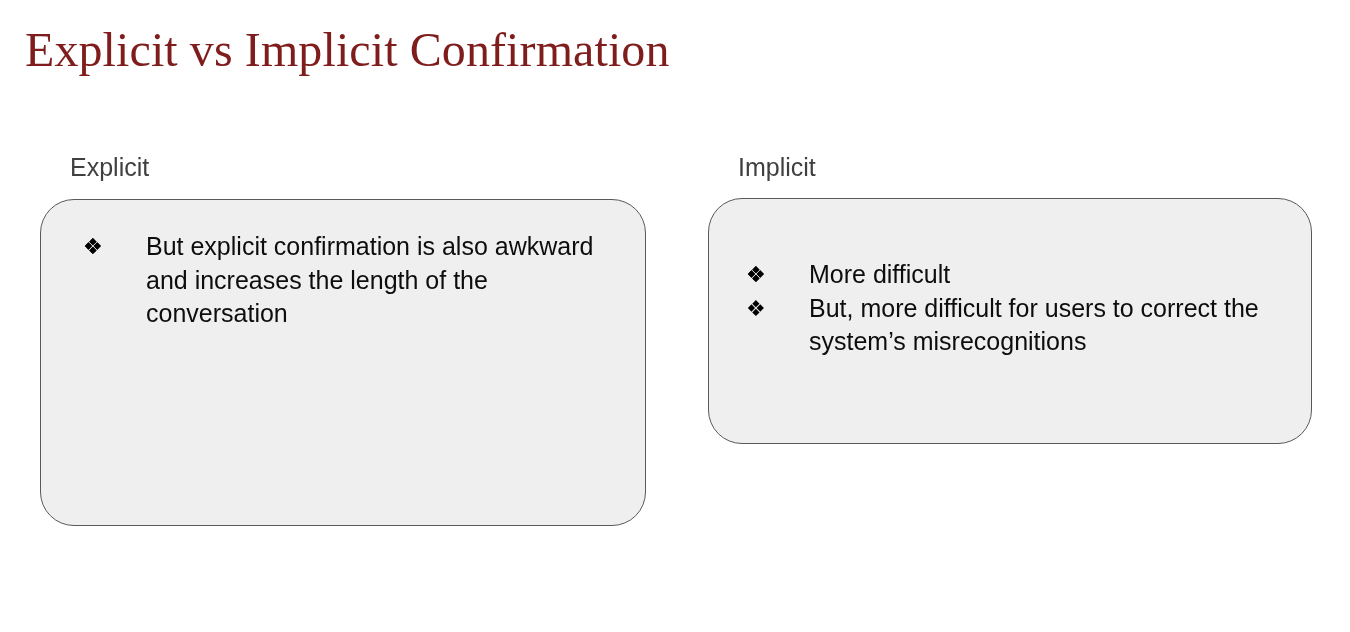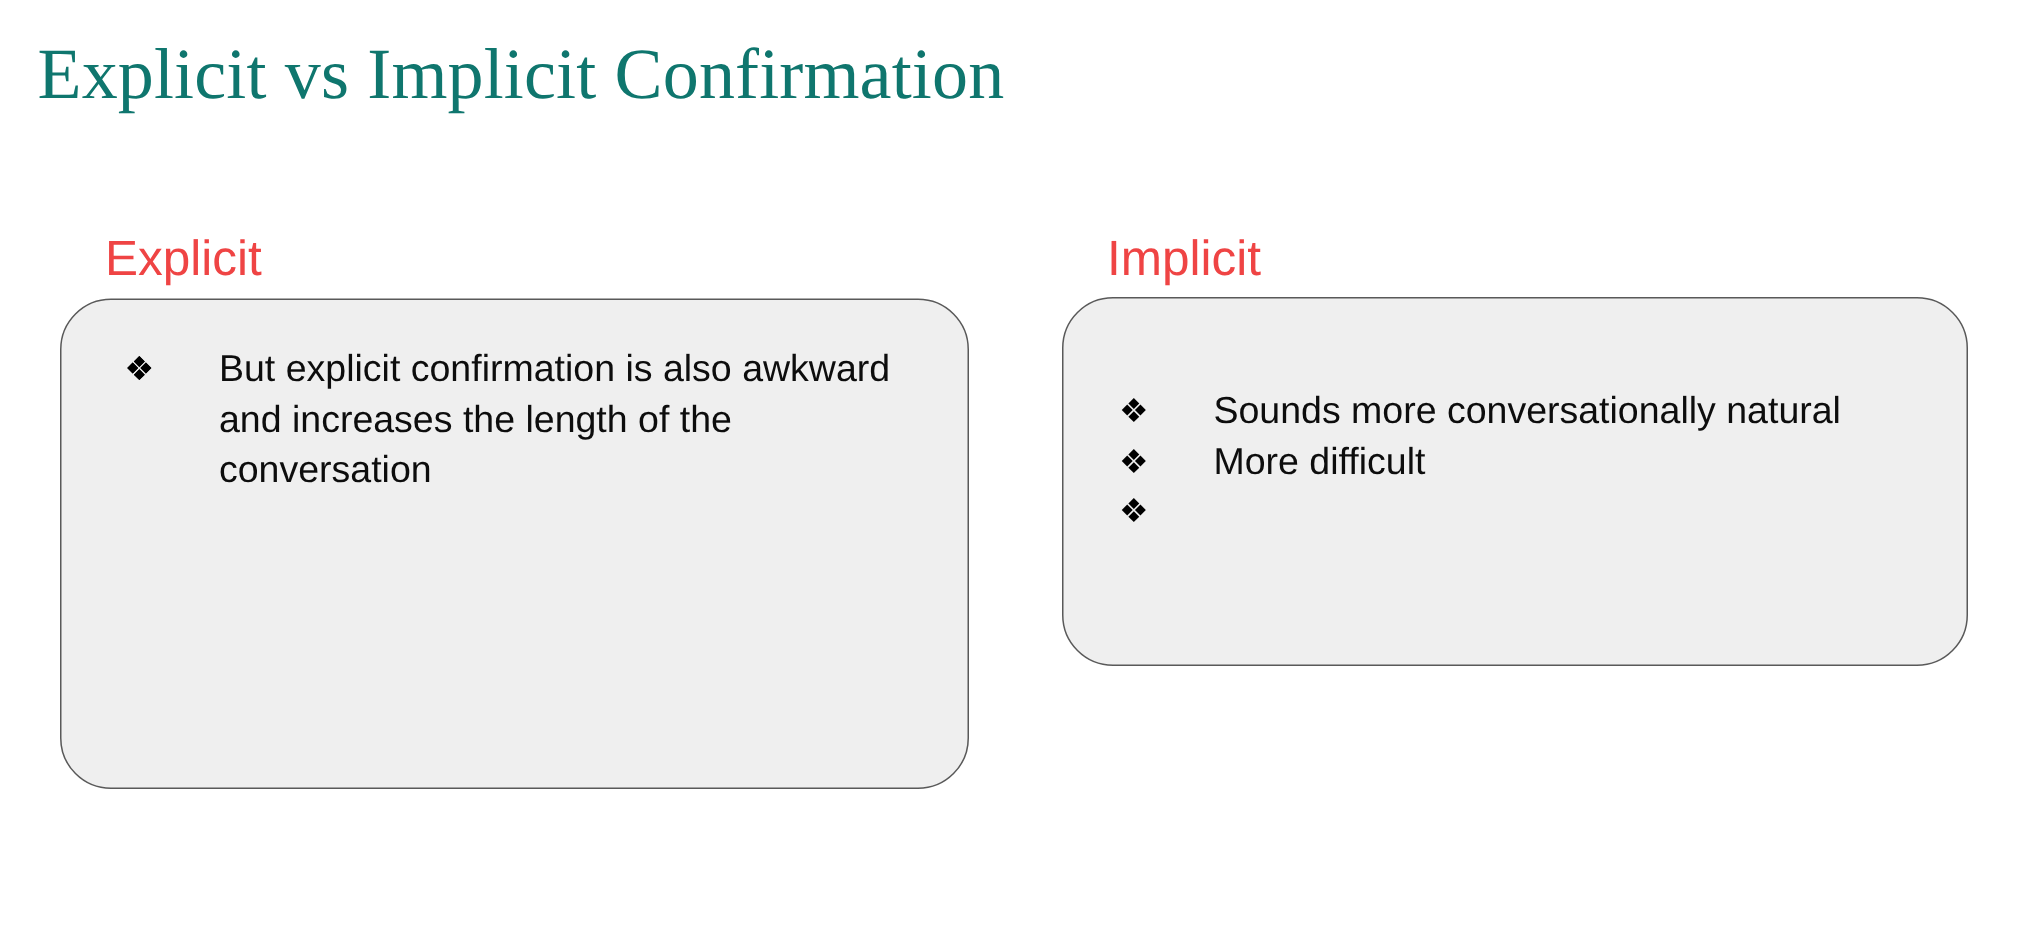--- a/index.html
+++ b/index.html
@@ -18,33 +18,33 @@
 
   
   .slide-title {
     position: absolute;
     left: 25px;
     top: 24px;
     font-family: "Liberation Serif", serif;
     font-size: 48px;
     line-height: 1.08;
     font-weight: 400;
-    color: #0f766e;
+    color: #7f1d1d;
     letter-spacing: 0.1px;
     white-space: nowrap;
   }
 
   
   .col-heading {
     position: absolute;
     font-family: "Liberation Sans", sans-serif;
-    font-size: 33px;
+    font-size: 25px;
     line-height: 1;
     font-weight: 400;
-    color: #ef4444;
+    color: #404040;
     white-space: nowrap;
   }
   .col-heading.left  { left: 70px;  top: 155px; }
   .col-heading.right { left: 738px; top: 155px; }
 
   
   .card {
     position: absolute;
     box-sizing: border-box;
     background: #efefef;
@@ -115,23 +115,23 @@
     </li>
   </ul>
 </div>
 
 <div class="col-heading right">Implicit</div>
 
 <div class="card right">
   <ul class="bullet-list right">
     <li class="bullet-item">
       <span class="bullet-glyph">❖</span>
-      <span>Sounds more conversationally natural</span>
     </li>
     <li class="bullet-item">
       <span class="bullet-glyph">❖</span>
       <span>More difficult</span>
     </li>
     <li class="bullet-item">
       <span class="bullet-glyph">❖</span>
+      <span>But, more difficult for users to correct the system’s misrecognitions</span>
     </li>
   </ul>
 </div>
 
 </body></html>

